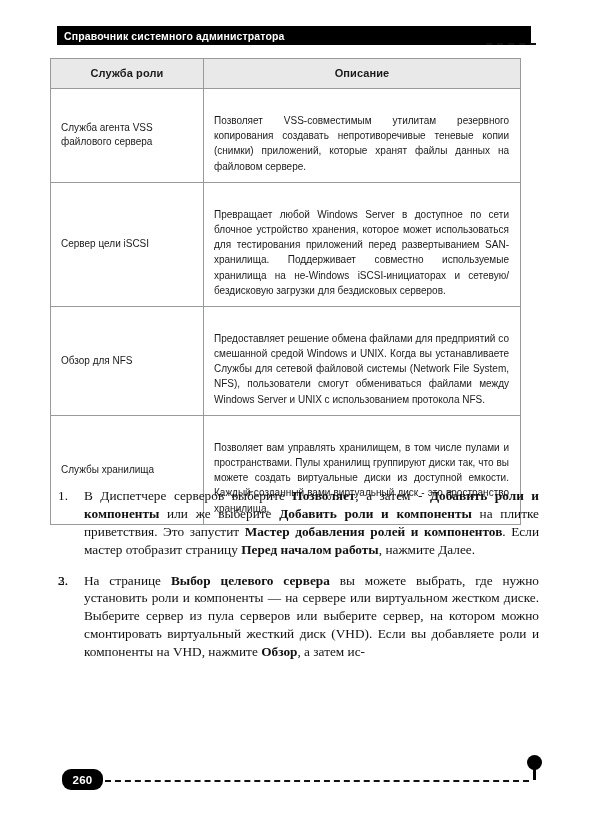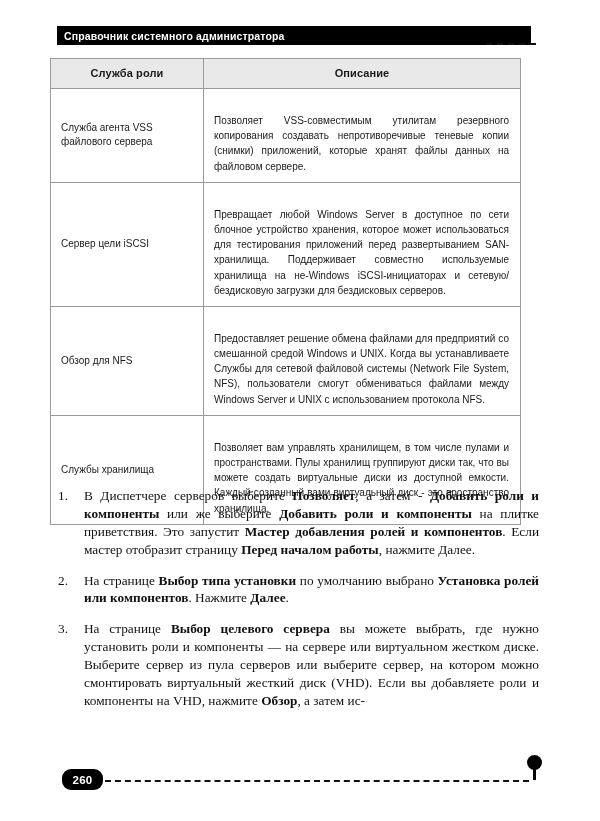--- a/index.html
+++ b/index.html
@@ -214,21 +214,21 @@
       <tr>
         <td class="service">Службы хранилища</td>
         <td class="desc">Позволяет вам управлять хранилищем, в том числе пулами и пространствами. Пулы хранилищ группируют диски так, что вы можете создать виртуальные диски из доступной емкости. Каждый созданный вами виртуальный диск - это пространство хранилища.</td>
       </tr>
     </tbody>
 </table>
 
 <div class="body-copy">
   <ol class="steps">
       <li><span class="step-num">1.</span><span>В Диспетчере серверов выберите <b>Позволяет</b>, а затем - <b>Добавить роли и компоненты</b> или же выберите <b>Добавить роли и компоненты</b> на плитке приветствия. Это запустит <b>Мастер добавления ролей и компонентов</b>. Если мастер отобразит страницу <b>Перед началом работы</b>, нажмите Далее.</span></li>
-      <li><span class="step-num">2.</span><span>На странице <b>Выбор типа установки</b> по умолчанию выбрано <b>Установка ролей или компонентов</b>. Нажмите <b>Далее</b>.</span></li>
+      <li><span class="step-num">2.</span></li>
       <li><span class="step-num">3.</span><span>На странице <b>Выбор целевого сервера</b> вы можете выбрать, где нужно установить роли и компоненты — на сервере или виртуальном жестком диске. Выберите сервер из пула серверов или выберите сервер, на котором можно смонтировать виртуальный жесткий диск (VHD). Если вы добавляете роли и компоненты на VHD, нажмите <b>Обзор</b>, а затем ис-</span></li>
     </ol>
 </div>
 
 <div class="page-pill">
   <span class="page-pill-text">260</span>
 </div>
 <div class="footer-rule"></div>
 <div class="footer-dot"></div>
 

